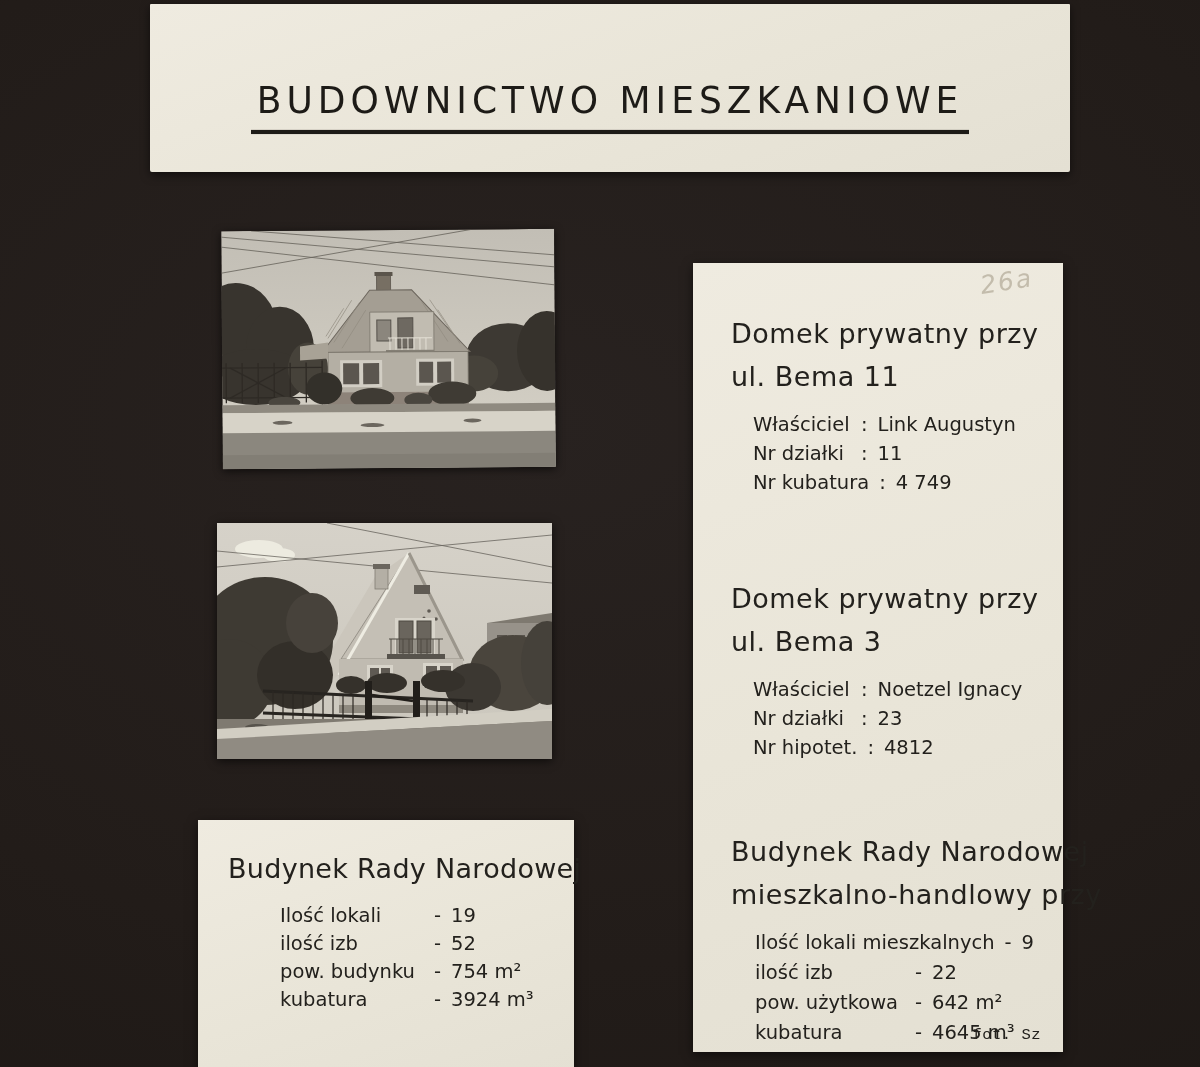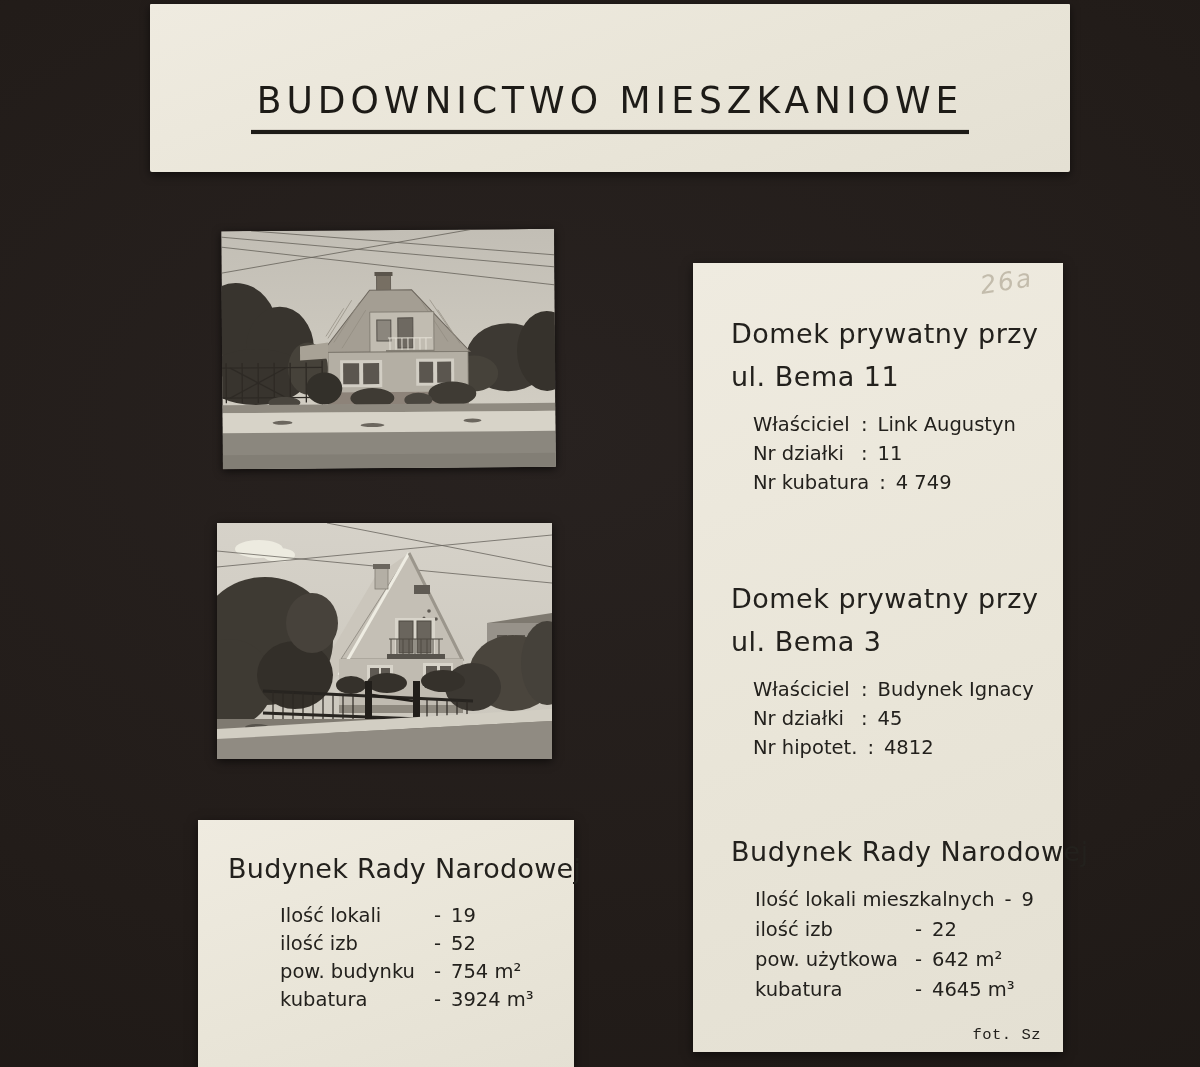--- a/index.html
+++ b/index.html
@@ -335,38 +335,39 @@
 
     <article class="block block-2 b12">
       <h2>
         <span class="h-line">Domek prywatny przy</span>
         <span class="h-line">ul. Bema 3</span>
       </h2>
       <div class="details">
         <div class="row">
           <span class="lbl">Właściciel</span>
             <span class="sep">:</span>
-            <span class="val">Budynek Ignacy</span>
+            <span class="val">Noetzel Ignacy</span>
         </div>
         <div class="row">
           <span class="lbl">Nr działki</span>
             <span class="sep">:</span>
-            <span class="val">45</span>
+            <span class="val">23</span>
         </div>
         <div class="row">
           <span class="lbl">Nr hipotet.</span>
             <span class="sep">:</span>
             <span class="val">4812</span>
         </div>
       </div>
     </article>
 
     <article class="block block-3 b3">
       <h2>
         <span class="h-line">Budynek Rady Narodowej</span>
+        <span class="h-line">mieszkalno-handlowy przy</span>
       </h2>
       <div class="details">
         <div class="row">
           <span class="lbl">Ilość lokali mieszkalnych</span>
             <span class="sep">-</span>
             <span class="val">9</span>
         </div>
         <div class="row">
           <span class="lbl">ilość izb</span>
             <span class="sep">-</span>

